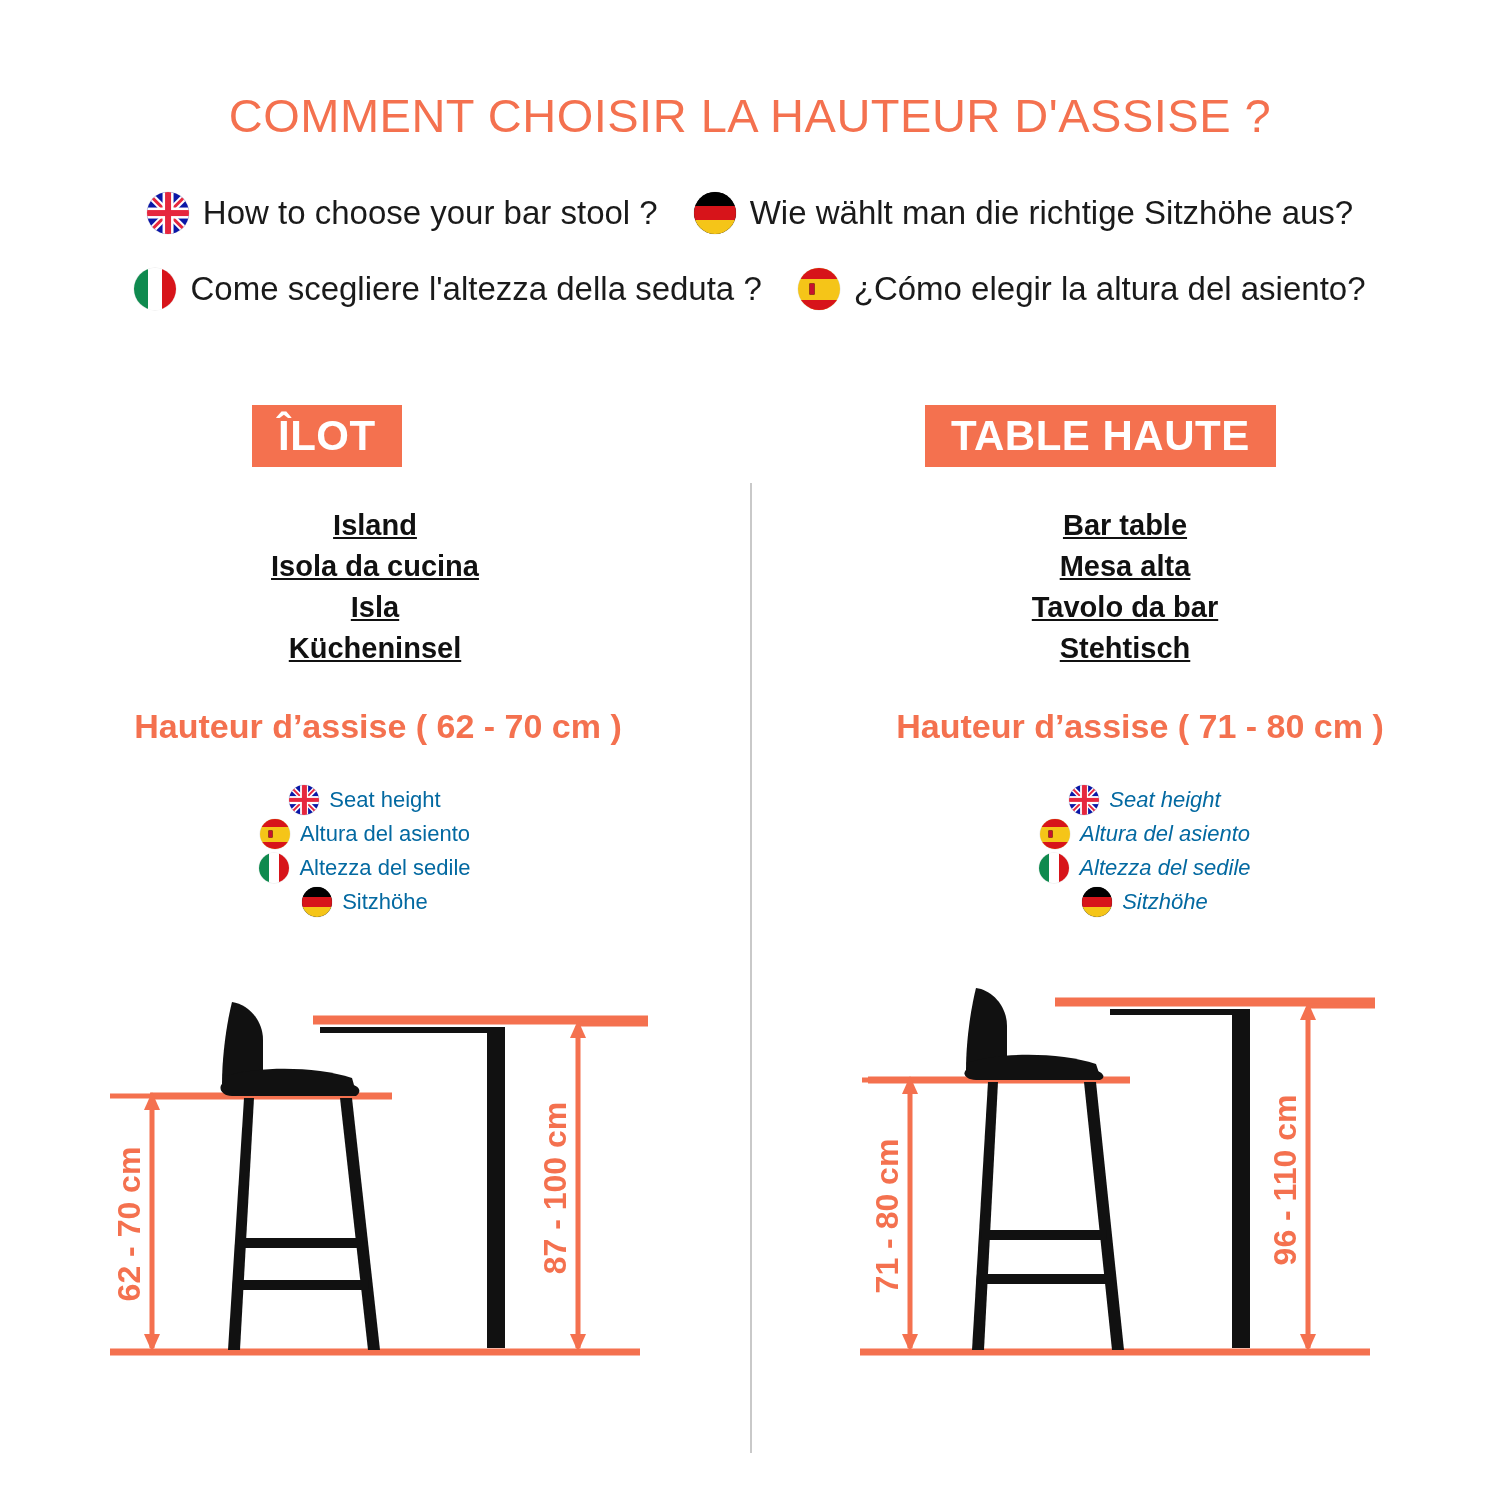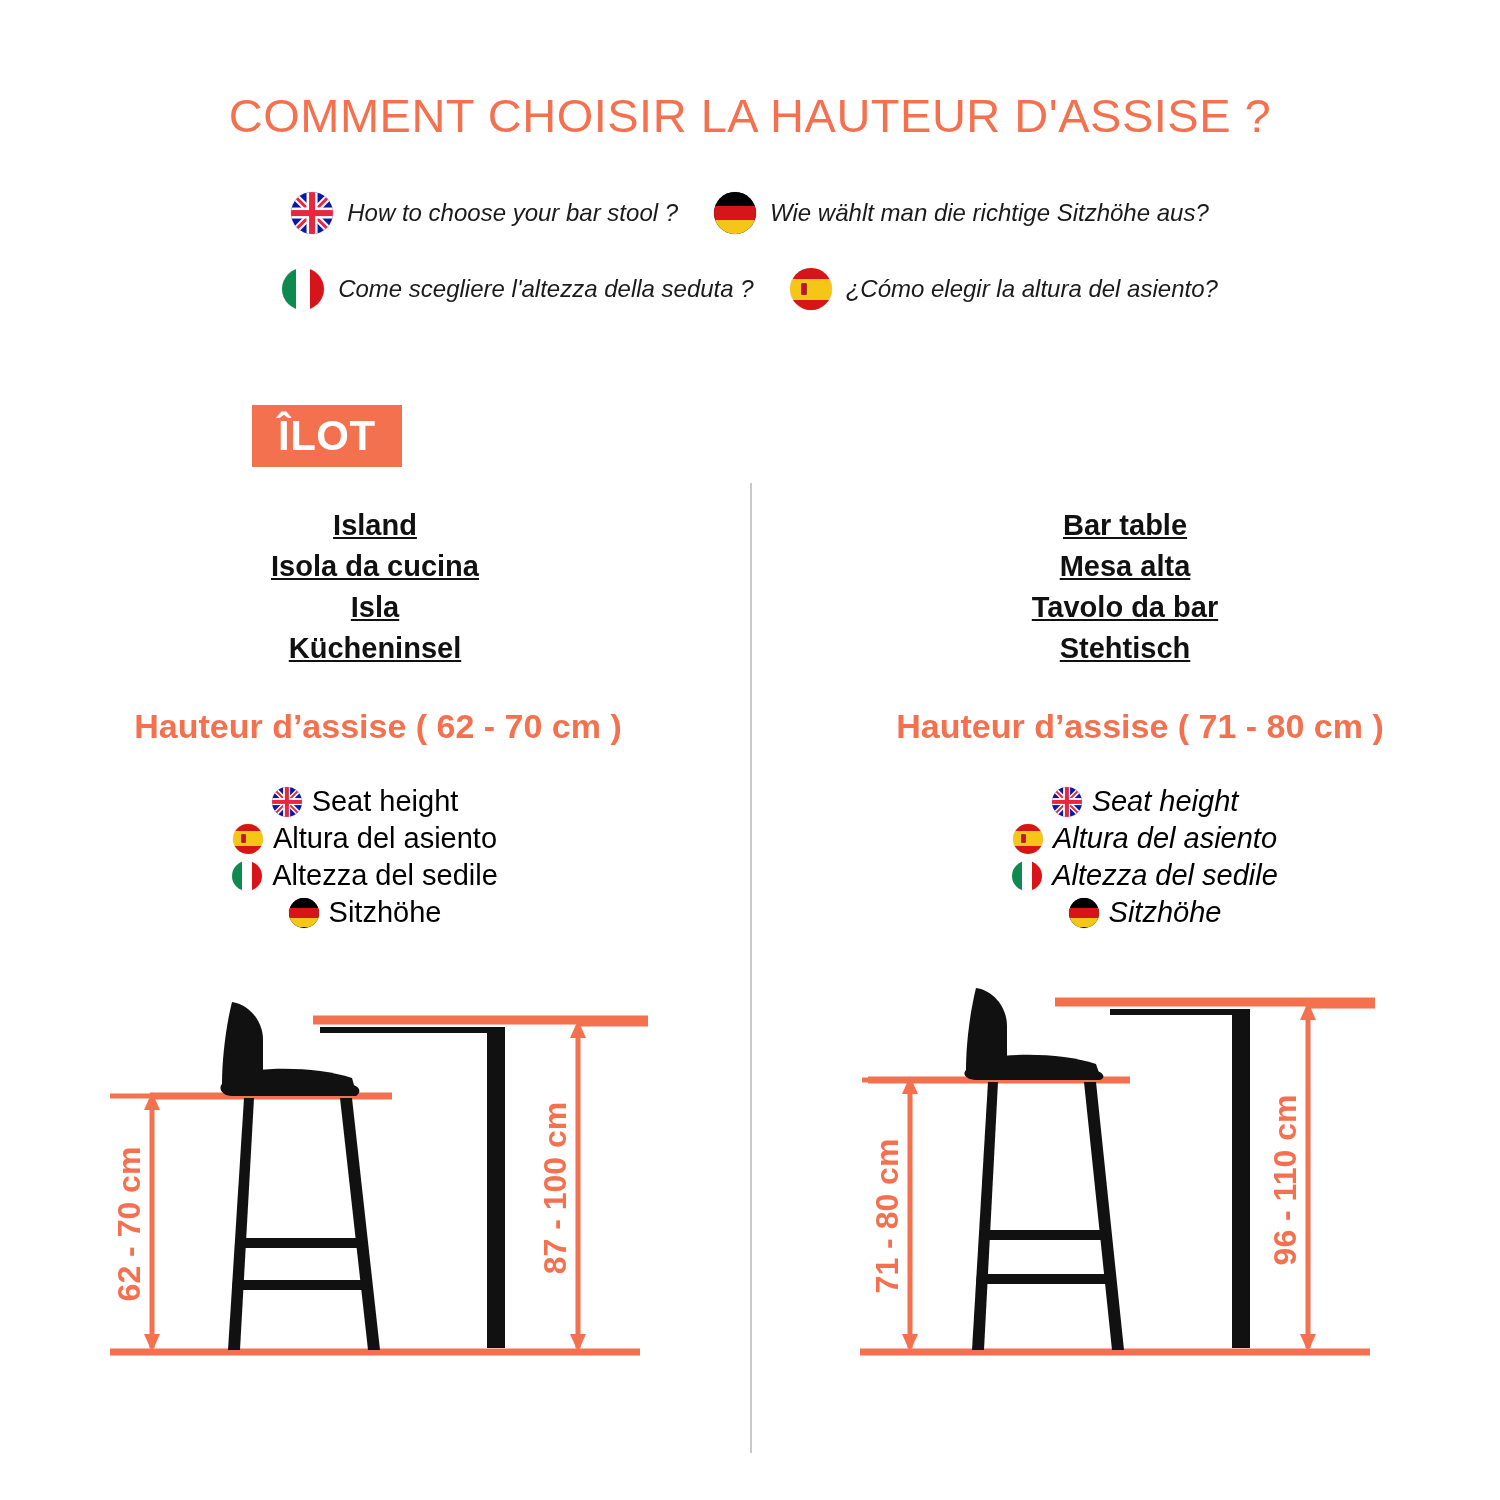--- a/index.html
+++ b/index.html
@@ -38,22 +38,21 @@
   }
   .trans-row.row1 { top: 192px; }
   .trans-row.row2 { top: 268px; }
 
   .trans-item {
     display: flex;
     align-items: center;
     gap: 14px;
   }
   .trans-item .txt {
-    font-size: 24px;
-    font-style: italic;
+    font-size: 33px;
     color: #1a1a1a;
     white-space: nowrap;
     text-align: right;
   }
   .gap-mid { width: 36px; }
 
   
   .flag {
     display: inline-block;
     border-radius: 50%;
@@ -172,22 +171,22 @@
     width: 750px;
     display: flex; flex-direction: column; align-items: center;
     gap: 4px;
   }
   .col.left .seat-terms { left: -10px; }
   .col.right .seat-terms { left: 20px; }
   .term {
     display: flex; align-items: center; gap: 10px;
   }
   .term .ttxt {
-    font-size: 29px;
-    color: #000000;
+    font-size: 22px;
+    color: #0369a1;
     font-style: italic;
     white-space: nowrap;
   }
   .col.left .term .ttxt { font-style: normal; }
 
   
   .drawing { position: absolute; top: 580px; left: 0; width: 750px; height: 430px; }
 
   svg { display: block; }
 </style>
@@ -328,20 +327,21 @@
         <line x1="578" y1="46" x2="578" y2="368" stroke="#f4714f" stroke-width="5"></line>
         <polygon points="578,40 570,58 586,58" fill="#f4714f"></polygon>
         <polygon points="578,372 570,354 586,354" fill="#f4714f"></polygon>
         <text x="566" y="208" fill="#f4714f" font-family="Liberation Sans, sans-serif" font-size="32" font-weight="bold" text-anchor="middle" transform="rotate(-90 566 208)">87 - 100 cm</text>
       </svg>
     </div>
   </div>
 
   <div class="col right">
 
+    <div class="badge">TABLE HAUTE</div>
 
     <div class="names">
       <div>Bar table</div>
       <div>Mesa alta</div>
       <div>Tavolo da bar</div>
       <div>Stehtisch</div>
     </div>
 
     <div class="height-label">Hauteur d’assise ( 71 - 80 cm )</div>
 

